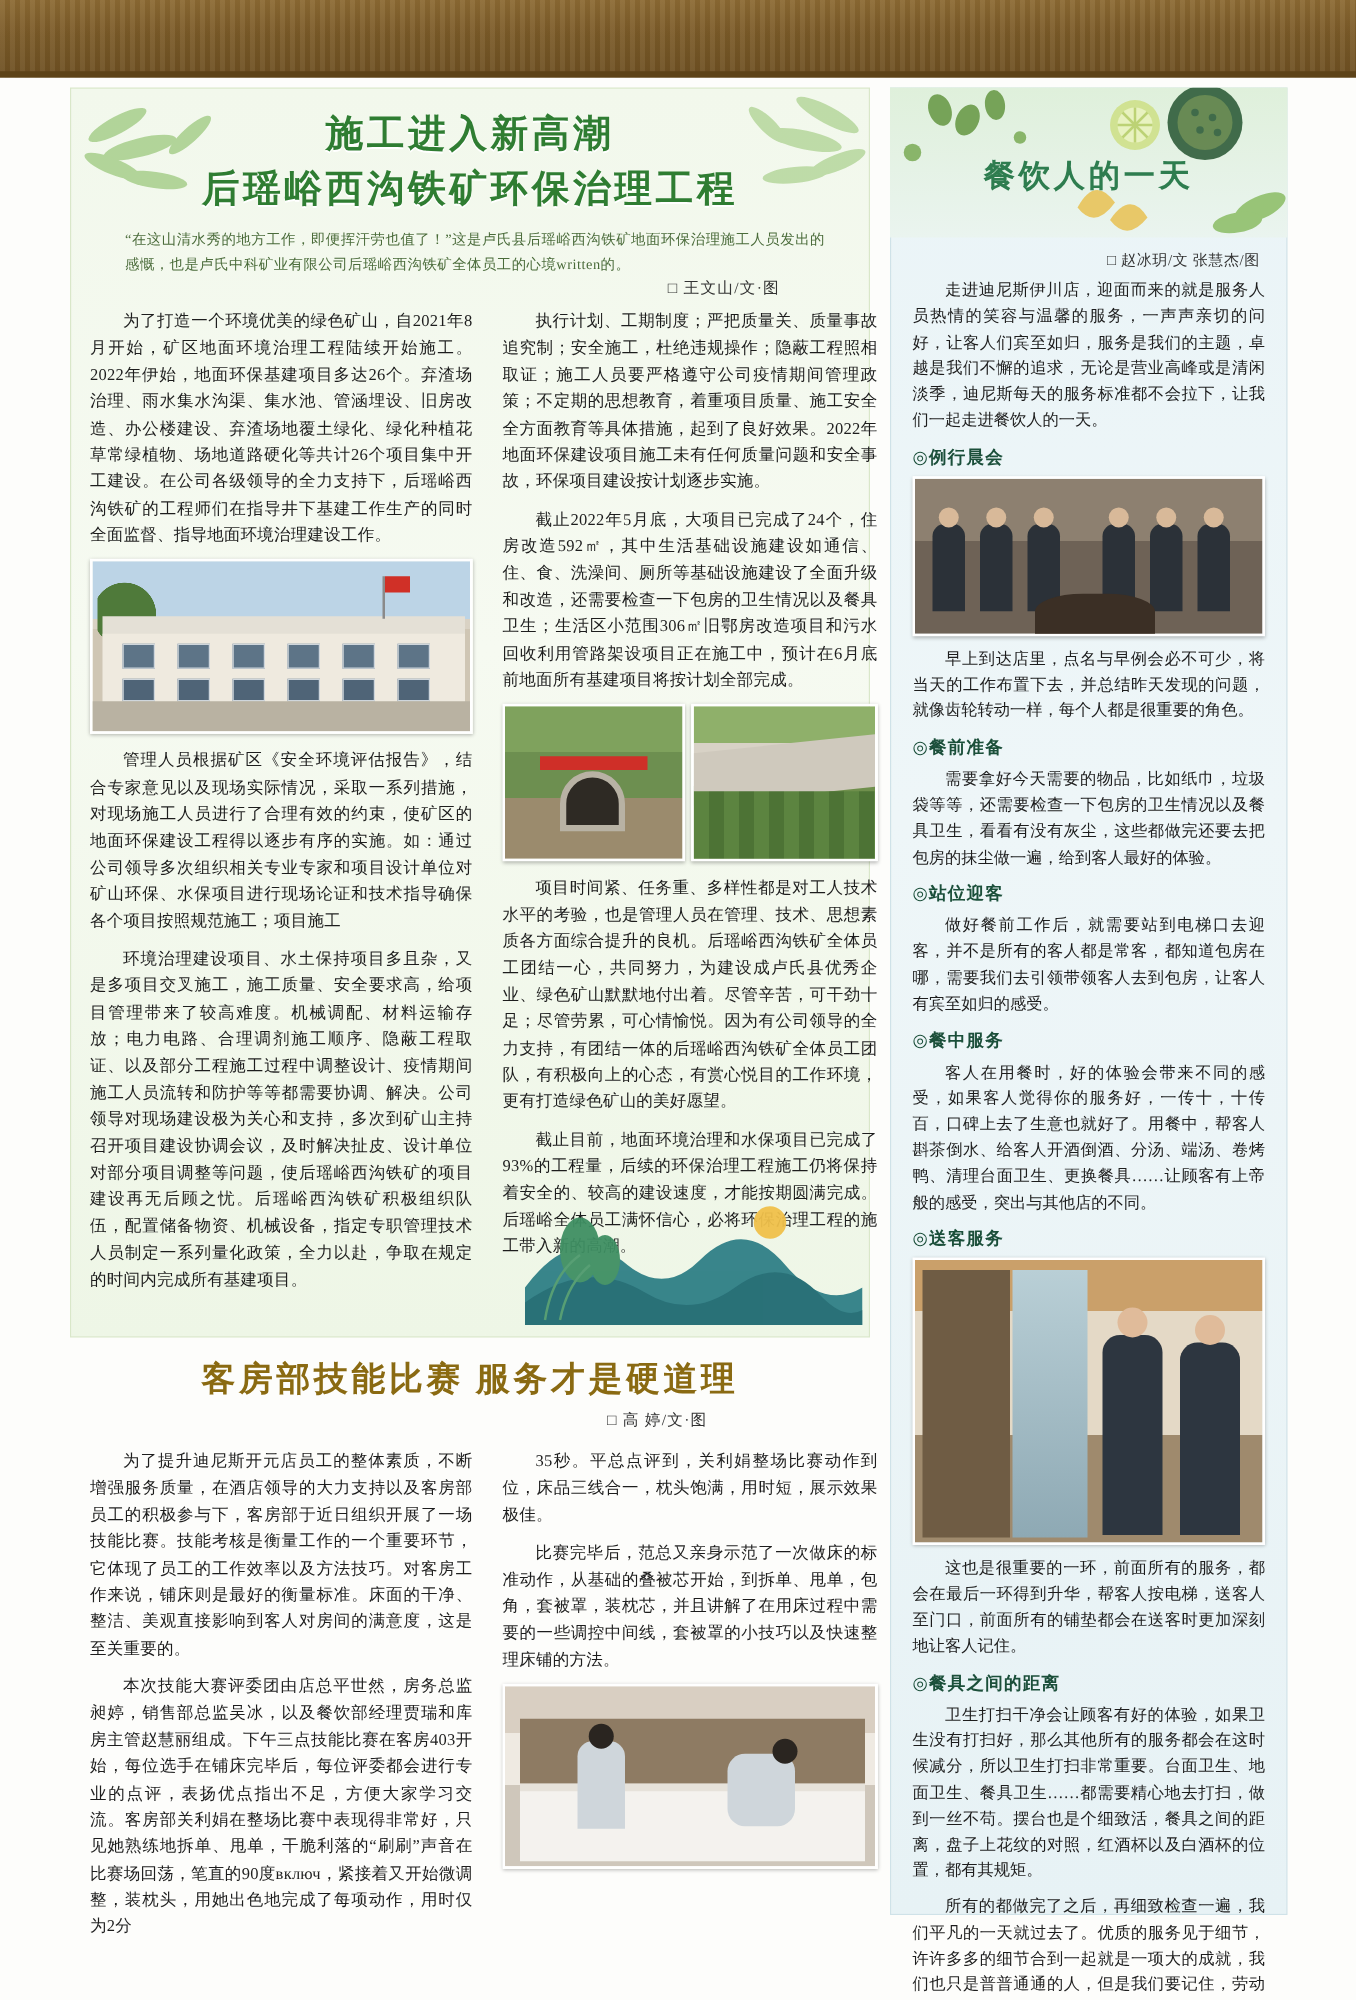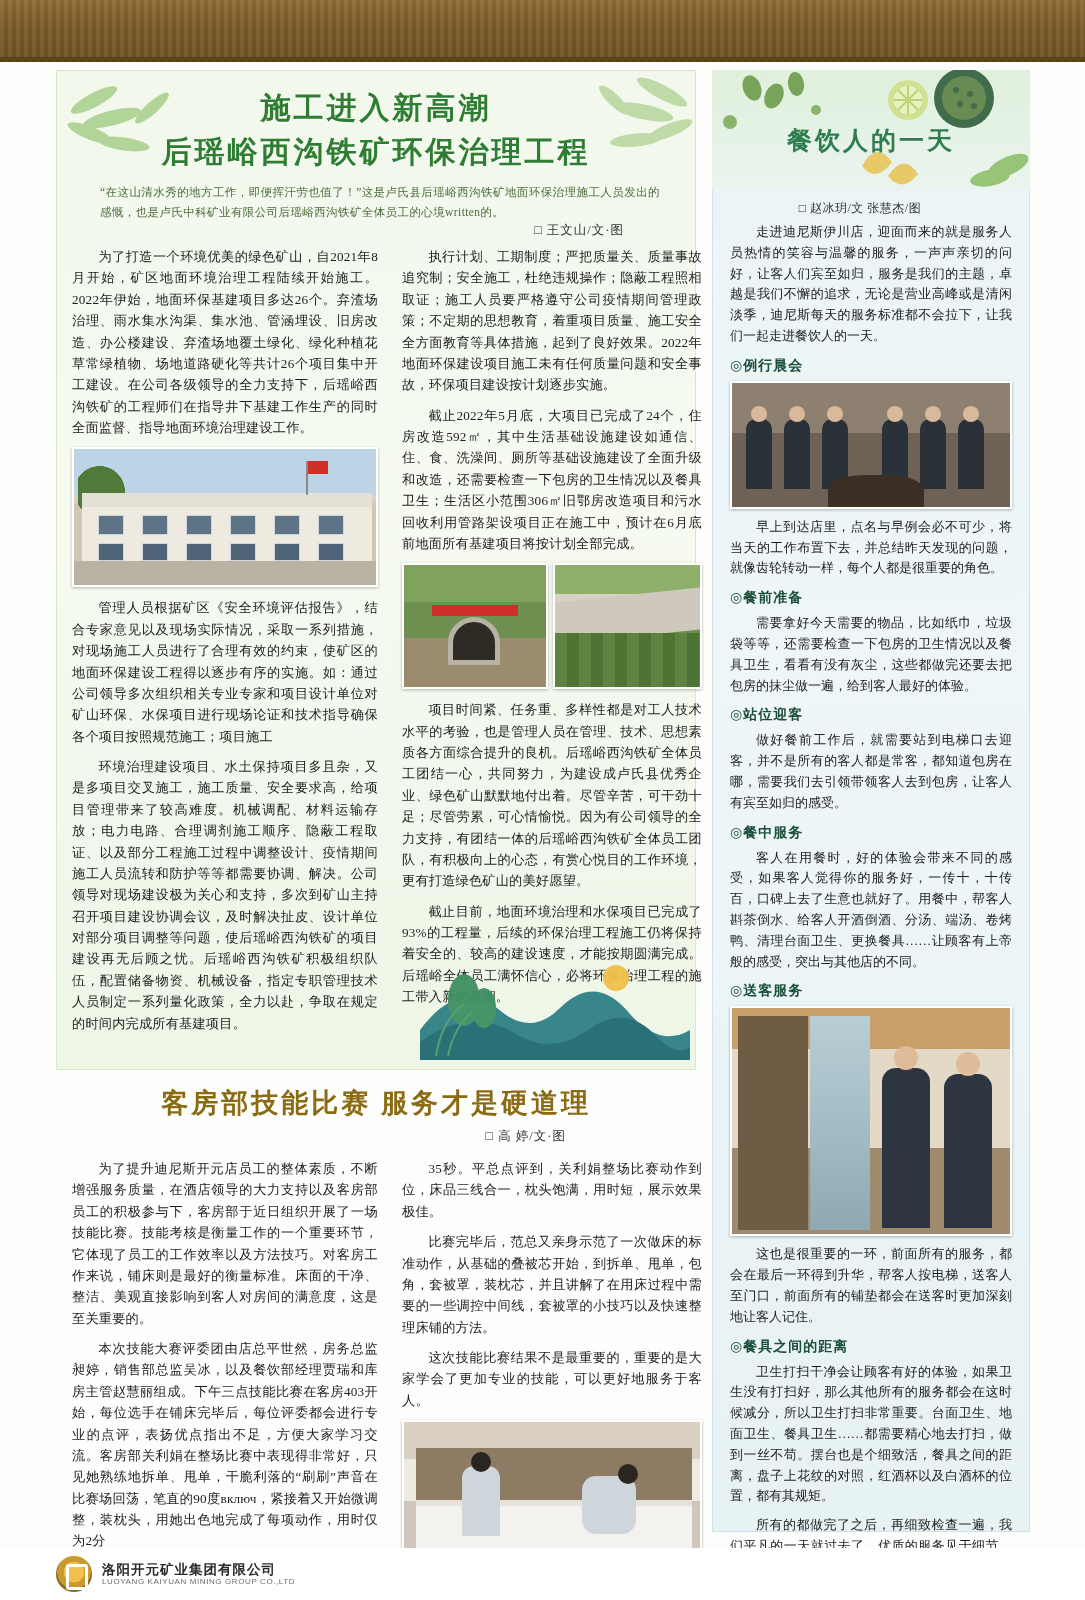--- a/index.html
+++ b/index.html
@@ -146,21 +146,21 @@
     position:absolute; left:712px; top:70px; width:318px; height:120px;
     background:linear-gradient(180deg,#dff0db 0%, #eaf4ef 100%);
     overflow:hidden;
   }
   .headline3 {
     position:absolute; left:712px; top:124px; width:318px; text-align:center;
     font-family:"Liberation Serif", serif; font-weight:bold;
     color:#2e7d4f; font-size:25px; letter-spacing:3px;
   }
   .byline3 {
-    position:absolute; left:712px; top:200px; width:318px; text-align:center; padding-right:22px;
+    position:absolute; left:712px; top:200px; width:318px; text-align:right; padding-right:22px;
     font-size:12px; color:#333; letter-spacing:.5px;
   }
   .rcol { position:absolute; left:730px; top:222px; width:282px; }
   .r-body {
     font-size:13px; line-height:1.6; color:#1d1d1d; text-align:justify;
     text-indent:2em; margin:0 0 8px 0;
   }
   .subhead {
     font-size:14px; font-weight:bold; color:#1b4f3a; margin:10px 0 6px 0;
     letter-spacing:1px;
@@ -281,21 +281,20 @@
   <div class="byline2">□ 高  婷/文·图</div>
 
   <div class="colC">
     <p class="body-text">为了提升迪尼斯开元店员工的整体素质，不断增强服务质量，在酒店领导的大力支持以及客房部员工的积极参与下，客房部于近日组织开展了一场技能比赛。技能考核是衡量工作的一个重要环节，它体现了员工的工作效率以及方法技巧。对客房工作来说，铺床则是最好的衡量标准。床面的干净、整洁、美观直接影响到客人对房间的满意度，这是至关重要的。</p>
     <p class="body-text">本次技能大赛评委团由店总平世然，房务总监昶婷，销售部总监吴冰，以及餐饮部经理贾瑞和库房主管赵慧丽组成。下午三点技能比赛在客房403开始，每位选手在铺床完毕后，每位评委都会进行专业的点评，表扬优点指出不足，方便大家学习交流。客房部关利娟在整场比赛中表现得非常好，只见她熟练地拆单、甩单，干脆利落的“刷刷”声音在比赛场回荡，笔直的90度включ，紧接着又开始微调整，装枕头，用她出色地完成了每项动作，用时仅为2分</p>
   </div>
 
   <div class="colD">
     <p class="body-text">35秒。平总点评到，关利娟整场比赛动作到位，床品三线合一，枕头饱满，用时短，展示效果极佳。</p>
     <p class="body-text">比赛完毕后，范总又亲身示范了一次做床的标准动作，从基础的叠被芯开始，到拆单、甩单，包角，套被罩，装枕芯，并且讲解了在用床过程中需要的一些调控中间线，套被罩的小技巧以及快速整理床铺的方法。</p>
-    <p class="body-text">这次技能比赛结果不是最重要的，重要的是大家学会了更加专业的技能，可以更好地服务于客人。</p>
     <div class="photo p3">
       <div class="headb"></div>
       <div class="bed"></div>
       <div class="pers1"></div>
       <div class="pers2"></div>
     </div>
   </div>
 
   <div class="right-panel"></div>
   <div class="right-top-deco">
@@ -371,23 +370,14 @@
       <div class="w2"></div>
     </div>
     <p class="r-body">这也是很重要的一环，前面所有的服务，都会在最后一环得到升华，帮客人按电梯，送客人至门口，前面所有的铺垫都会在送客时更加深刻地让客人记住。</p>
 
     <div class="subhead">◎餐具之间的距离</div>
     <p class="r-body">卫生打扫干净会让顾客有好的体验，如果卫生没有打扫好，那么其他所有的服务都会在这时候减分，所以卫生打扫非常重要。台面卫生、地面卫生、餐具卫生……都需要精心地去打扫，做到一丝不苟。摆台也是个细致活，餐具之间的距离，盘子上花纹的对照，红酒杯以及白酒杯的位置，都有其规矩。</p>
 
     <p class="r-body">所有的都做完了之后，再细致检查一遍，我们平凡的一天就过去了。优质的服务见于细节，许许多多的细节合到一起就是一项大的成就，我们也只是普普通通的人，但是我们要记住，劳动人民最光荣。</p>
   </div>
 
-  <div class="footband">
-    <div class="footer-inner">
-      <div class="foot-logo"></div>
-      <div class="foot-texts">
-        <div class="foot-cn">洛阳开元矿业集团有限公司</div>
-        <div class="foot-en">LUOYANG KAIYUAN MINING GROUP CO.,LTD</div>
-      </div>
-    </div>
-  </div>
 
 </div>
 
 </body></html>

